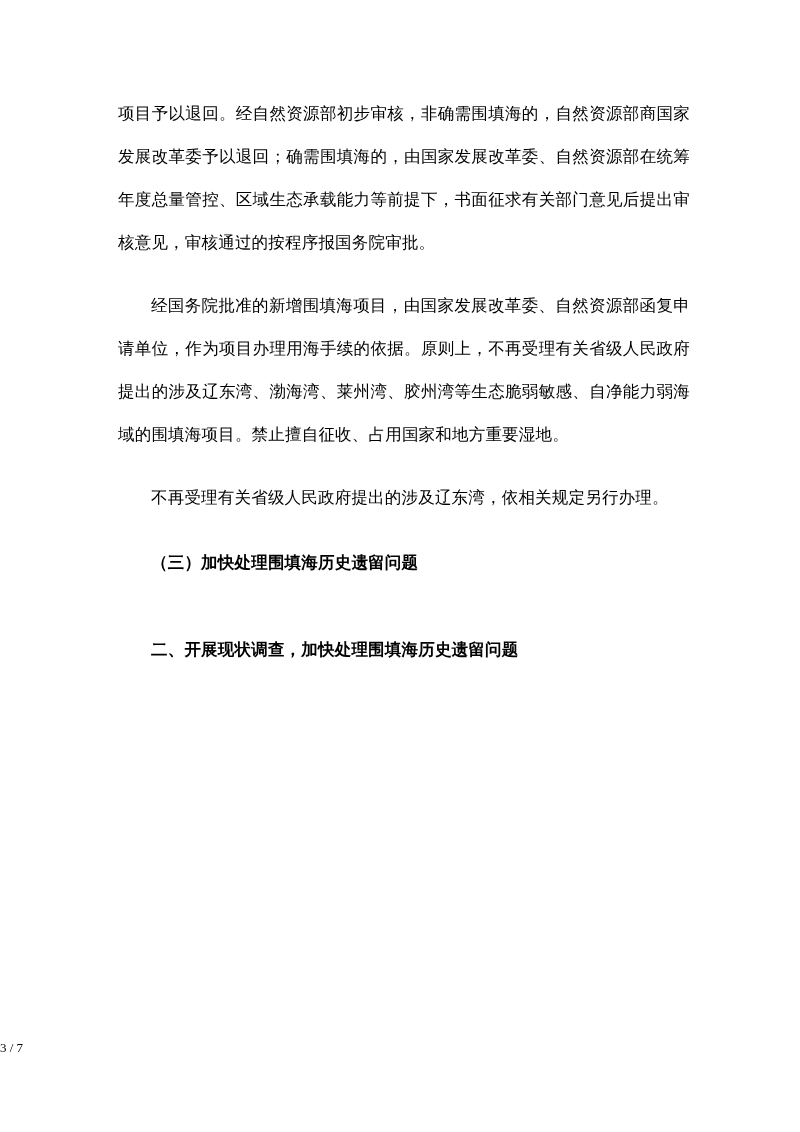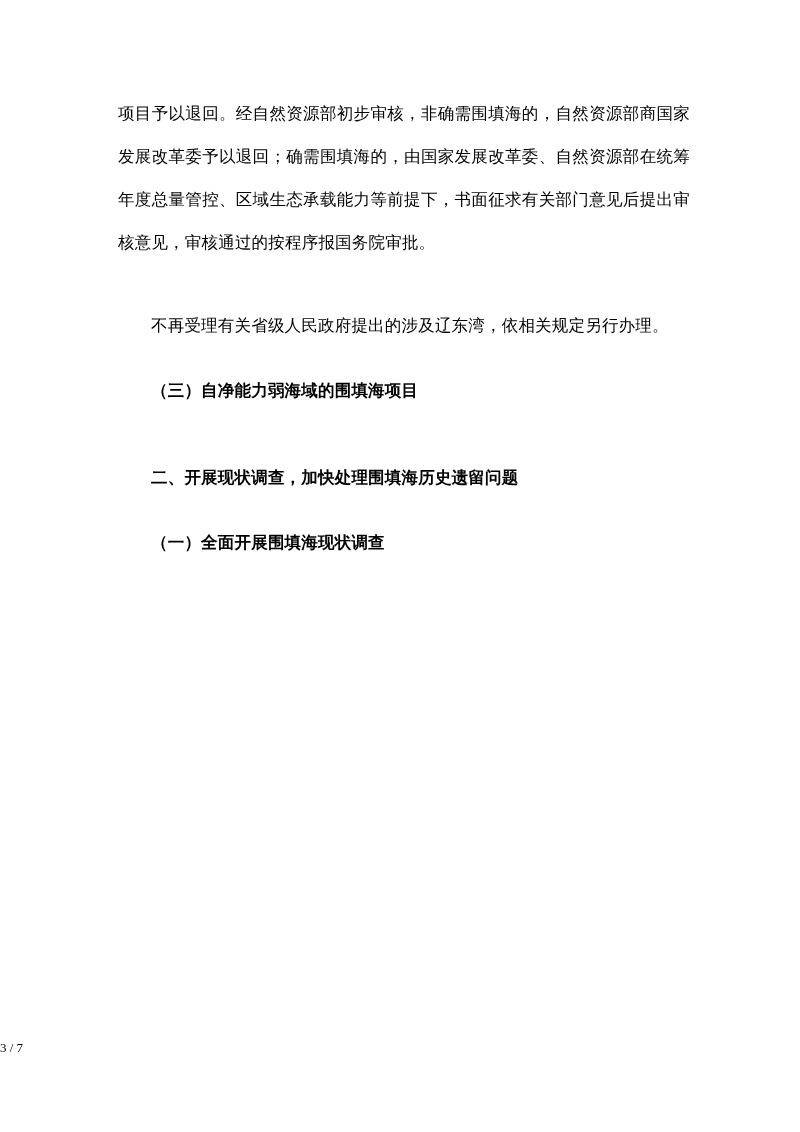--- a/index.html
+++ b/index.html
@@ -64,36 +64,36 @@
 </head>
 <body>
 
 <div class="page">
   <div class="content">
 
     <p class="para">项目予以退回。经自然资源部初步审核，非确需围填海的，自然资源部商国家发展改革委予以退回；确需围填海的，由国家发展改革委、自然资源部在统筹年度总量管控、区域生态承载能力等前提下，书面征求有关部门意见后提出审核意见，审核通过的按程序报国务院审批。</p>
 
     <div class="gap-small"></div>
 
+    <p class="para indent">经国务院批准的新增围填海项目，由国家发展改革委、自然资源部函复申请单位，作为项目办理用海手续的依据。原则上，不再受理有关省级人民政府提出的涉及辽东湾、渤海湾、莱州湾、胶州湾等生态脆弱敏感、自净能力弱海域的围填海项目。禁止擅自征收、占用国家和地方重要湿地。</p>
 
     <div class="gap-small"></div>
 
     <p class="para indent">不再受理有关省级人民政府提出的涉及辽东湾，依相关规定另行办理。</p>
 
     <div class="gap-med"></div>
 
-    <p class="heading">（三）自净能力弱海域的围填海项目</p>
+    <p class="heading">（三）加快处理围填海历史遗留问题</p>
 
     <div class="gap-med"></div>
 
 
     <div class="gap-med"></div>
 
     <p class="heading">二、开展现状调查，加快处理围填海历史遗留问题</p>
 
     <div class="gap-med"></div>
 
-    <p class="heading">（一）全面开展围填海现状调查</p>
 
   </div>
 
   <div class="footer">3 / 7</div>
 </div>
 
 </body></html>

